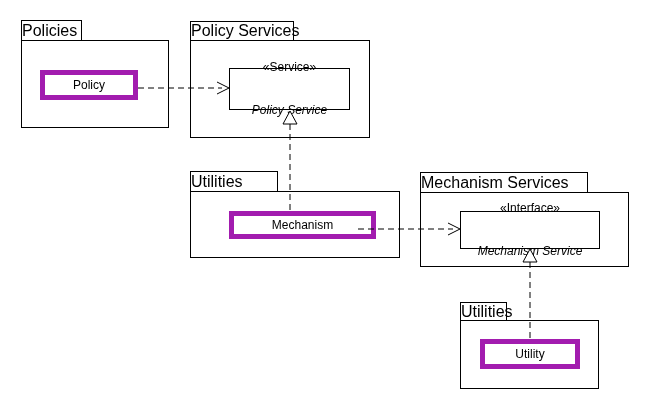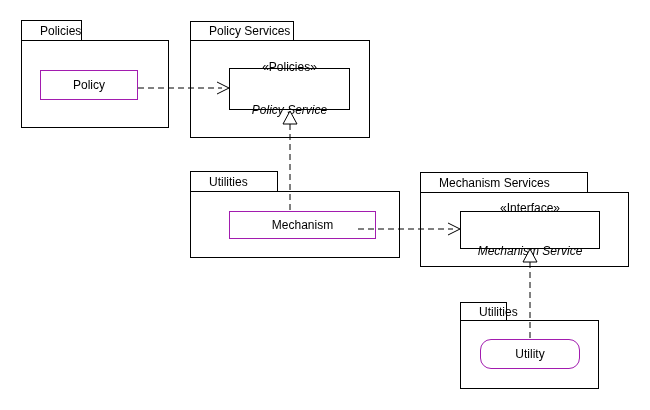--- a/index.html
+++ b/index.html
@@ -13,36 +13,36 @@
     height: 410px;
     background: #ffffff;
     overflow: hidden;
     color: #000000;
   }
   .pkg-tab {
     position: absolute;
     border: 1px solid #000;
     border-bottom: none;
     background: #fff;
-    font-size: 12px;
+    font-size: 16px;
     display: flex;
     align-items: center;
-    padding-left: 18px;
+    padding-left: 0;
     white-space: nowrap;
     z-index: 2;
   }
   .pkg-body {
     position: absolute;
     border: 1px solid #000;
     background: #fff;
     z-index: 1;
   }
   .cls {
     position: absolute;
-    border: 1px solid #a21caf;
+    border: 5px solid #a21caf;
     background: #fff;
     font-size: 12px;
     display: flex;
     align-items: center;
     justify-content: center;
     z-index: 3;
     white-space: nowrap;
   }
   .iface {
     position: absolute;
@@ -97,34 +97,34 @@
   <div class="pkg-tab" style="left:460px; top:302px; width:47px; height:18px;">
     <span>Utilities</span>
   </div>
   <div class="pkg-body" style="left:460px; top:320px; width:139px; height:69px;"></div>
 
   <div class="cls" style="left:40px; top:70px; width:98px; height:30px;">
     <span>Policy</span>
   </div>
 
   <div class="iface" style="left:229px; top:68px; width:121px; height:42px;">
-    <span class="stereo">«Policies»</span>
+    <span class="stereo">«Service»</span>
     <span class="iname">Policy Service</span>
   </div>
 
   <div class="cls" style="left:229px; top:211px; width:147px; height:28px;">
     <span>Mechanism</span>
   </div>
 
   <div class="iface" style="left:460px; top:211px; width:140px; height:38px;">
     <span class="stereo">«Interface»</span>
     <span class="iname">Mechanism Service</span>
   </div>
 
-  <div class="cls" style="left:480px; top:339px; width:100px; height:30px;border-radius:11px;">
+  <div class="cls" style="left:480px; top:339px; width:100px; height:30px;">
     <span>Utility</span>
   </div>
 
   <svg class="overlay" viewBox="0 0 650 410" xmlns="http://www.w3.org/2000/svg">
     <g>
       <path class="dash" d="M138,88 L222,88"></path>
       <polyline class="head" points="217,82 229,88 217,94"></polyline>
     </g>
     <g>
       <path class="dash" d="M290,124 L290,211"></path>

